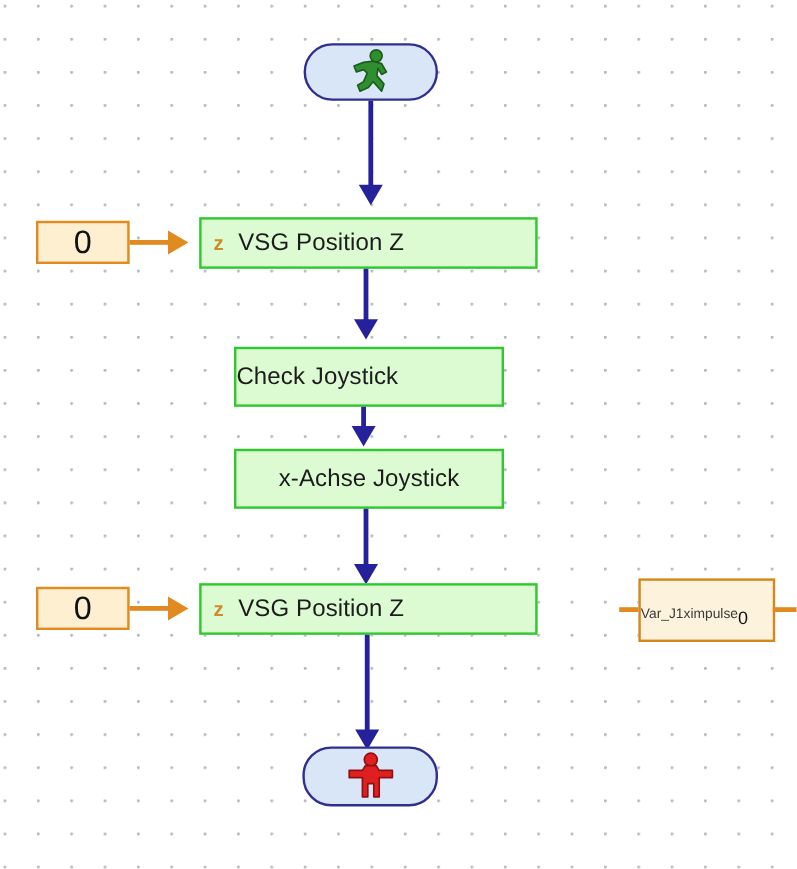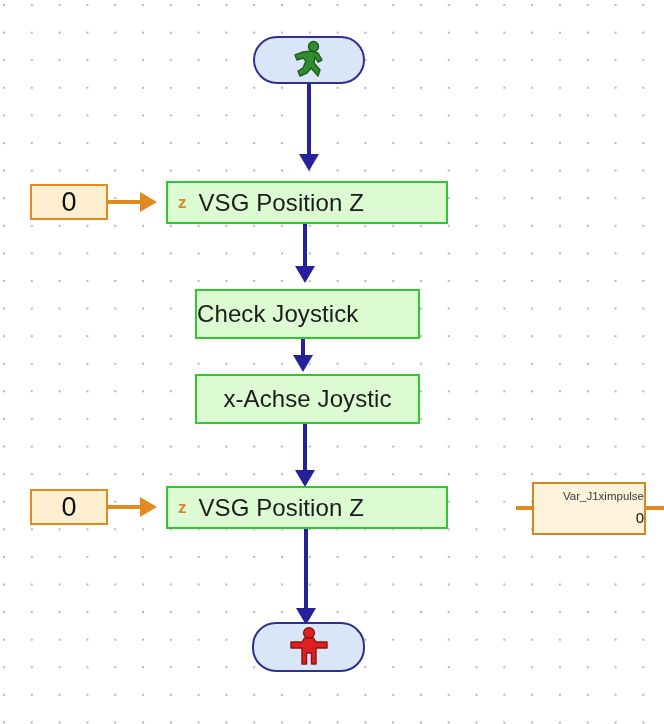--- a/index.html
+++ b/index.html
@@ -37,21 +37,21 @@
   
   .proc-block {
     position: absolute;
     background: #ddfbd3;
     border: 2px solid #2fc82f;
     box-sizing: border-box;
     display: flex;
     align-items: center;
   }
   .proc-label {
-    font-size: 24px;
+    font-size: 20px;
     color: #1c1c1c;
     letter-spacing: 0.1px;
     white-space: nowrap;
   }
   .port-label {
     font-size: 17px;
     color: #d08a2a;
     font-weight: 600;
     margin-left: 10px;
     margin-right: 12px;
@@ -72,22 +72,22 @@
     color: #111111;
   }
 
   
   .var-box {
     position: absolute;
     background: #fdf3dc;
     border: 2px solid #d2881c;
     box-sizing: border-box;
     display: flex;
-    flex-direction: column;
-    align-items: flex-end;
+    flex-direction: row;
+    align-items: center;
     justify-content: flex-start;
     padding-top: 6px;
   }
   .var-name {
     font-size: 11.5px;
     color: #3a3a3a;
     white-space: nowrap;
   }
   .var-value {
     font-size: 15px;
@@ -164,21 +164,21 @@
   <div class="arrow-down" style="left:295px; top:266px;"></div>
 
   <div class="proc-block" style="left:195px; top:289px; width:225px; height:50px; justify-content:flex-start;">
     <span class="proc-label">Check Joystick</span>
   </div>
 
   <div class="v-line" style="left:301px; top:339px; width:4px; height:22px;"></div>
   <div class="arrow-down" style="left:293px; top:355px;"></div>
 
   <div class="proc-block" style="left:195px; top:374px; width:225px; height:50px; justify-content:center;">
-    <span class="proc-label">x-Achse Joystic</span>
+    <span class="proc-label">x-Achse Joystick</span>
   </div>
 
   <div class="v-line" style="left:303px; top:424px; width:4px; height:50px;"></div>
   <div class="arrow-down" style="left:295px; top:470px;"></div>
 
   <div class="const-box" style="left:30px; top:489px; width:78px; height:36px;">
     <span class="const-value">0</span>
   </div>
   <div class="h-line" style="left:108px; top:505px; width:34px;"></div>
   <div class="arrow-right" style="left:140px; top:497px;"></div>

